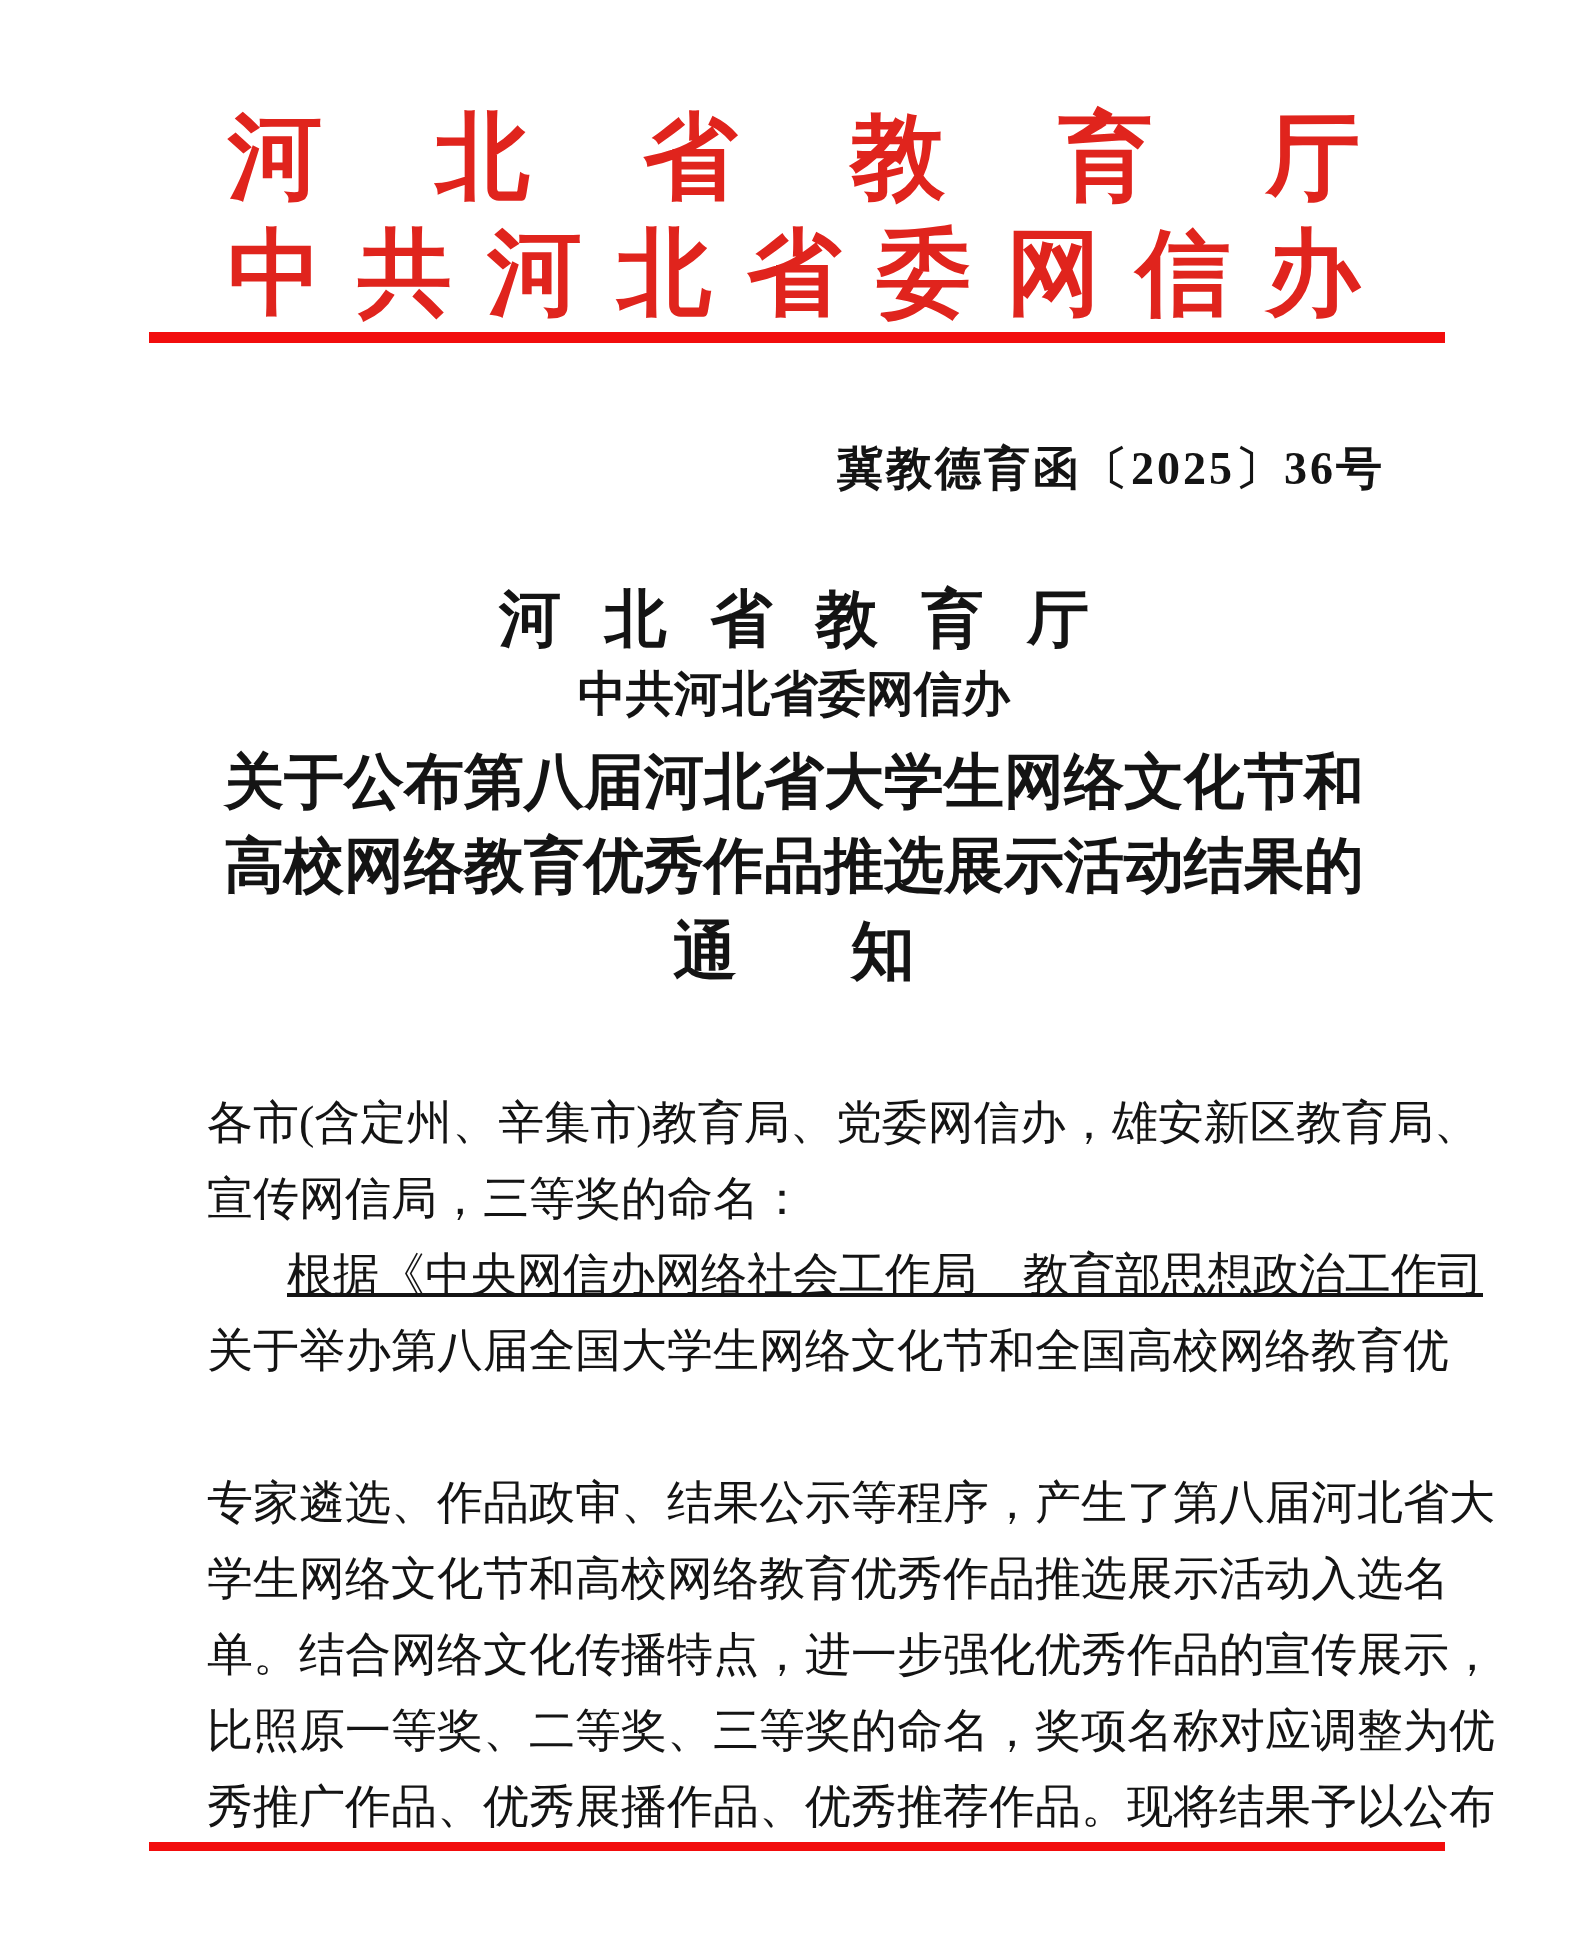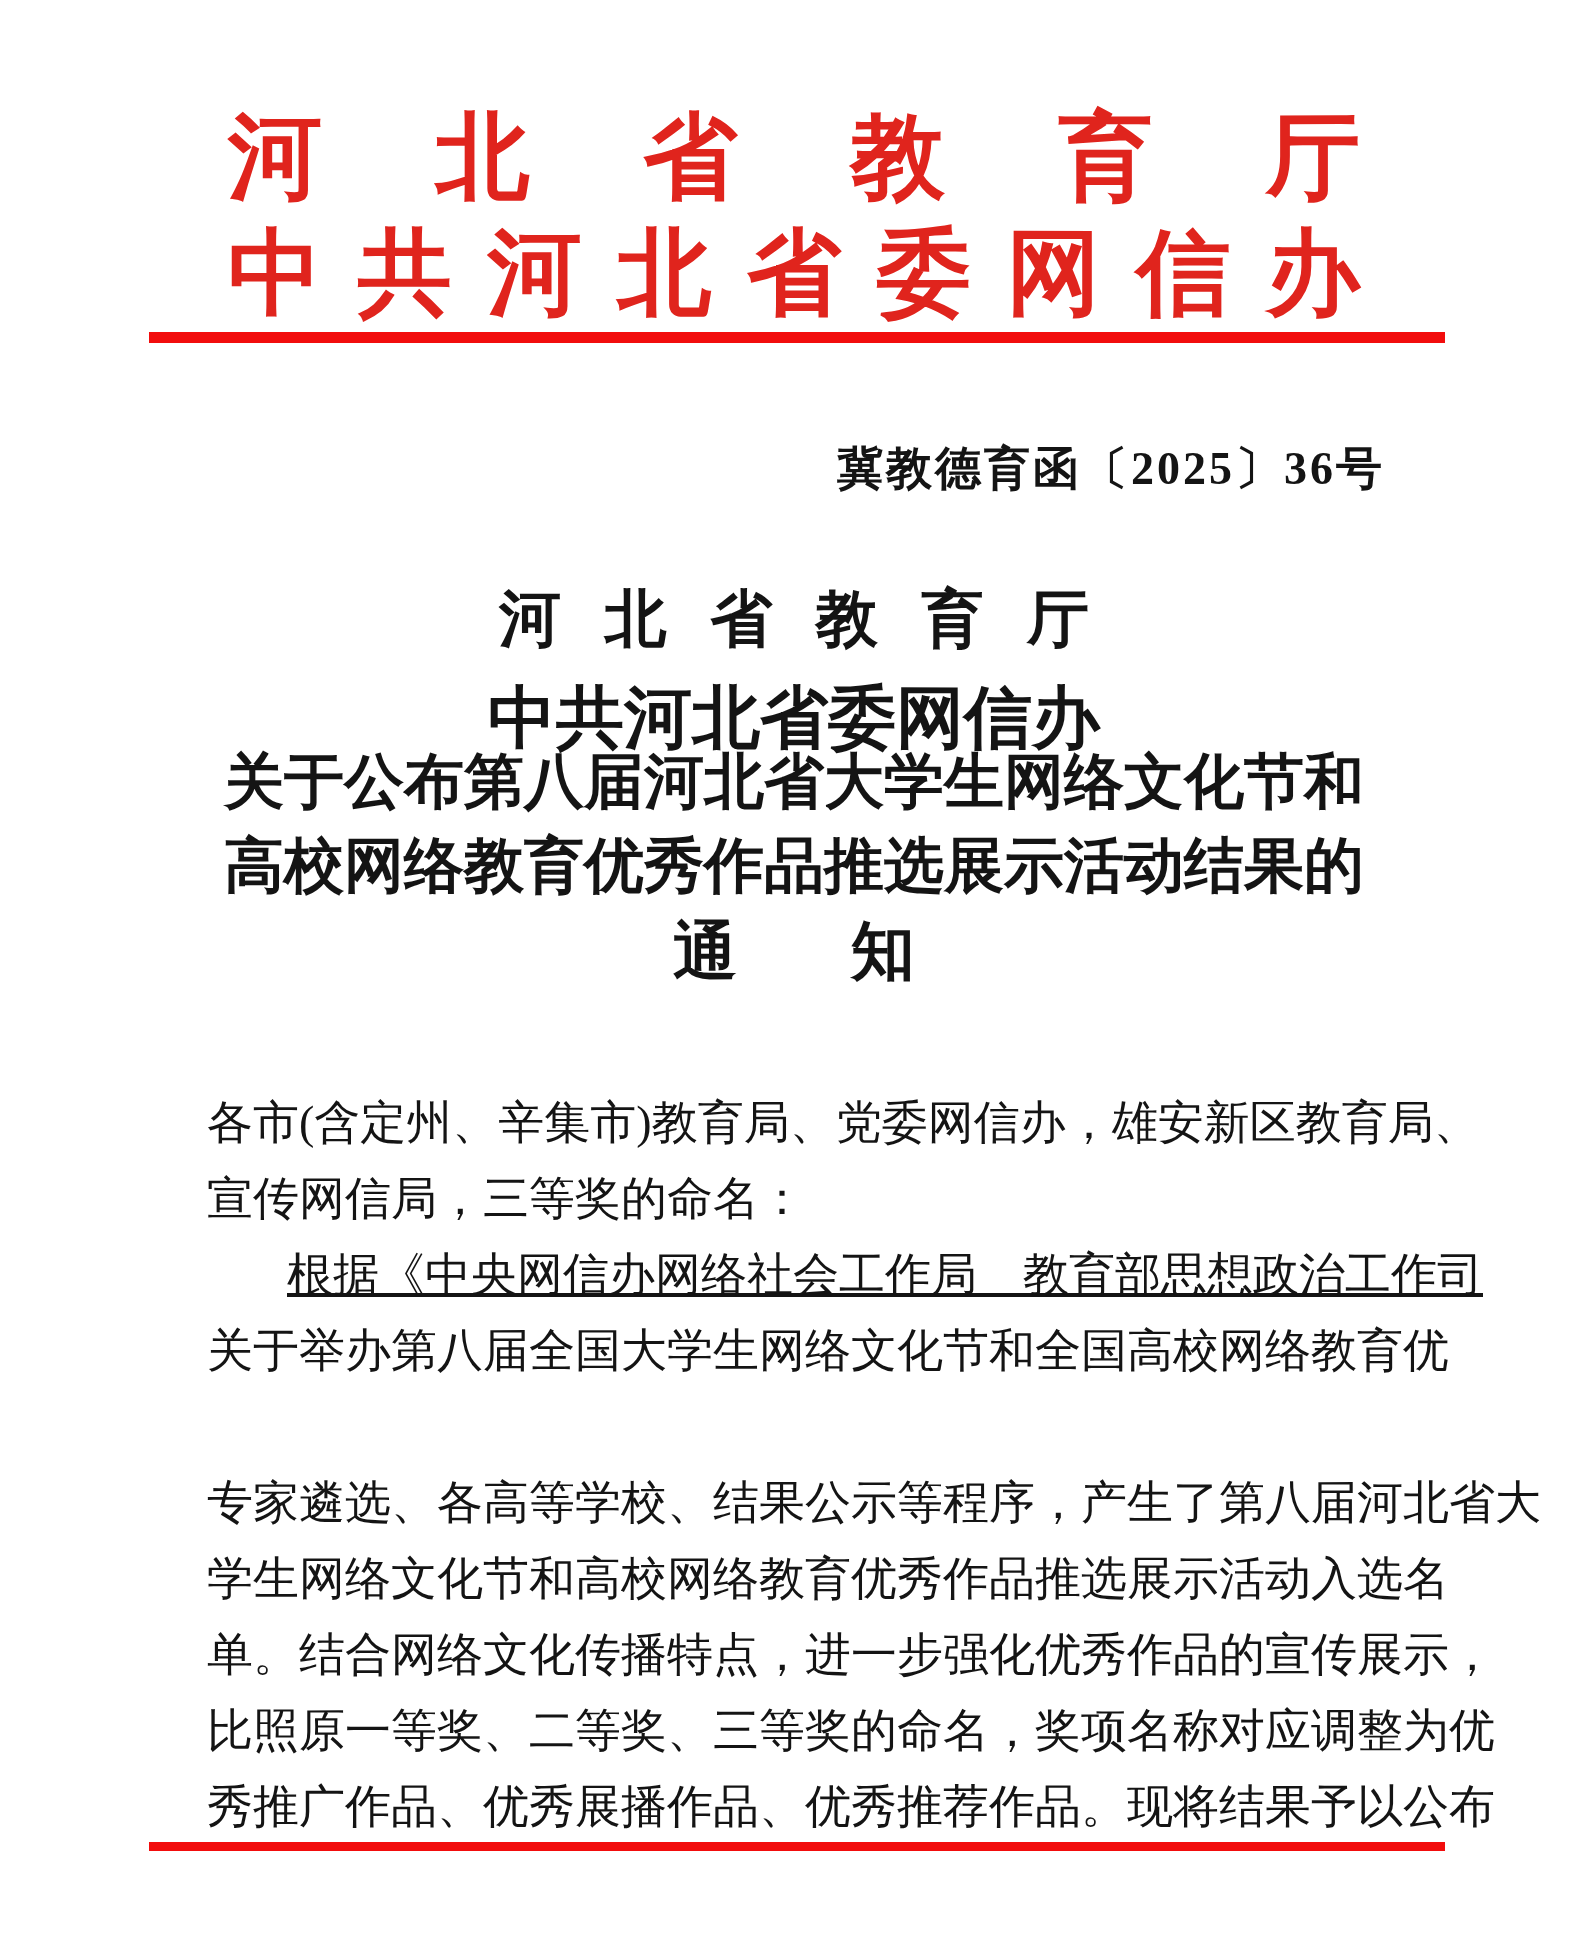--- a/index.html
+++ b/index.html
@@ -44,21 +44,21 @@
   
   .title{
     position:absolute;
     left:50%;transform:translateX(-50%);
     color:var(--ink,#141414);
     font-weight:bold;
     line-height:1;
     white-space:nowrap;
   }
   .t1{top:588px;width:590px;transform:none;left:499px;font-size:62px;}
-  .t2{top:684px;font-size:68px;}
+  .t2{top:670px;font-size:48px;}
   .t3{top:752px;font-size:60px;}
   .t4{top:836px;font-size:60px;}
   .t5{top:920px;width:242px;transform:none;left:673px;font-size:64px;}
   
   .body-line{
     position:absolute;
     left:207px;width:1176px;
     font-size:46px;line-height:76px;height:76px;
     color:var(--ink,#141414);
     text-align:justify;
@@ -113,21 +113,21 @@
   <div class="title t4">高校网络教育优秀作品推选展示活动结果的</div>
   <div class="title t5 char-spread">
       <span>通</span>
       <span>知</span>
     </div>
 
   <div class="body-line bl0">各市(含定州、辛集市)教育局、党委网信办，雄安新区教育局、</div>
   <div class="body-line bl1 no-just">宣传网信局，三等奖的命名：</div>
   <div class="body-line bl2 indent">根据《中央网信办网络社会工作局　教育部思想政治工作司</div>
   <div class="body-line bl3">关于举办第八届全国大学生网络文化节和全国高校网络教育优</div>
-  <div class="body-line bl5">专家遴选、各高等学校、结果公示等程序，产生了第八届河北省大</div>
+  <div class="body-line bl5">专家遴选、作品政审、结果公示等程序，产生了第八届河北省大</div>
   <div class="body-line bl6">学生网络文化节和高校网络教育优秀作品推选展示活动入选名</div>
   <div class="body-line bl7">单。结合网络文化传播特点，进一步强化优秀作品的宣传展示，</div>
   <div class="body-line bl8">比照原一等奖、二等奖、三等奖的命名，奖项名称对应调整为优</div>
   <div class="body-line bl9">秀推广作品、优秀展播作品、优秀推荐作品。现将结果予以公布</div>
 
   <div class="rule rule-bottom"></div>
 
 </div>
 
 </body></html>

